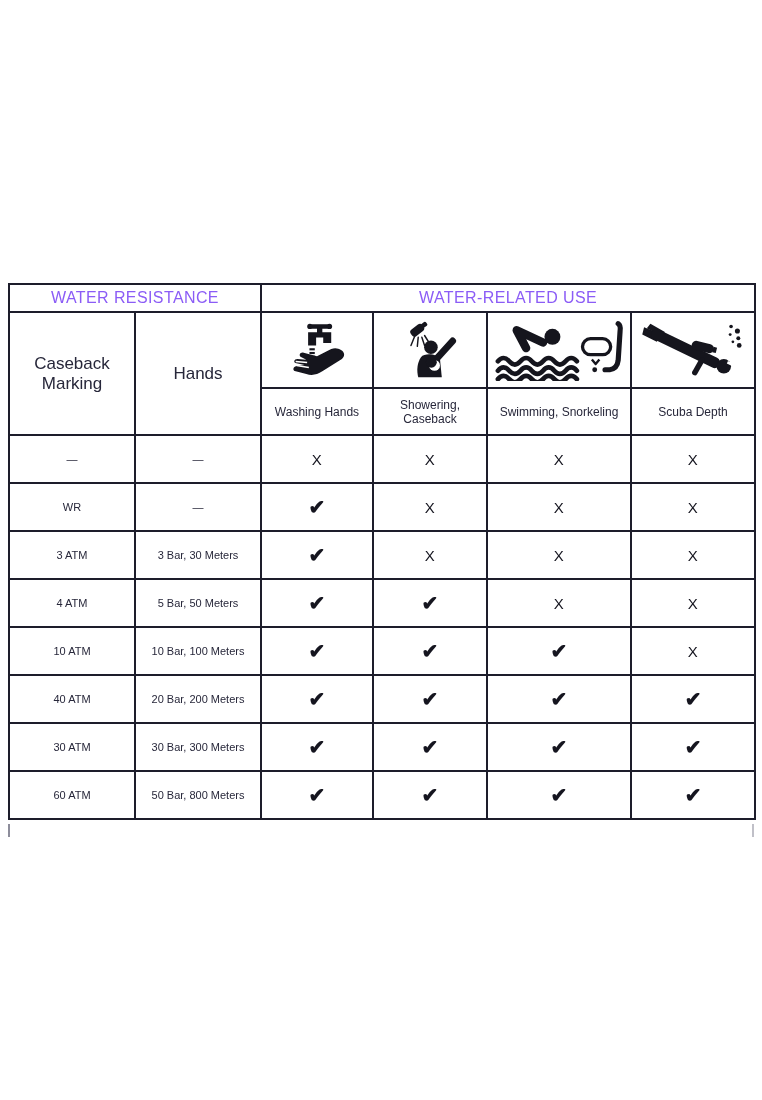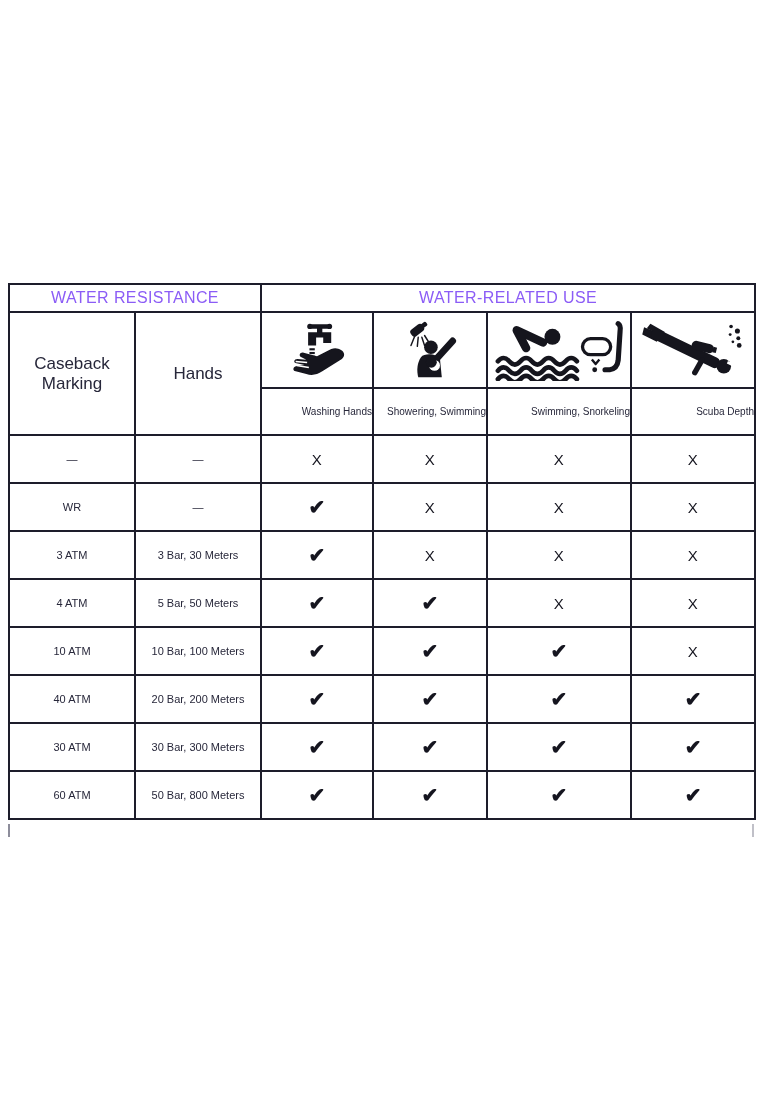--- a/index.html
+++ b/index.html
@@ -12,21 +12,21 @@
     border-collapse:collapse;table-layout:fixed;background:#ffffff;
   }
   .wr-table td,.wr-table th{
     border:2px solid #1d1d2b;text-align:center;vertical-align:middle;
     padding:0;color:#27273a;overflow:hidden;
   }
   tr.group-header th{
     height:26px;font-size:16px;font-weight:normal;letter-spacing:.4px;color:#8b5cf6;
   }
   tr.icon-row td{height:74px;}
-  tr.label-row td{height:45px;font-size:10px;text-align:right;}
+  tr.label-row td{height:45px;font-size:12px;}
   td.colhead{font-size:17px;}
   tr.data-row td{height:46px;}
   td.val{font-size:11px;}
   td.mark{color:#15151f;}
   td.mark.is-check{font-size:20px;font-weight:bold;}
   td.mark.is-cross{font-size:15px;font-weight:500;letter-spacing:.5px;}
   .icon-wrap{display:flex;align-items:center;justify-content:center;height:100%;}
   .icon-wrap svg{display:block;}
   .tick{position:absolute;width:2px;height:13px;background:#8d8d9b;}
   .tick-left{left:8px;top:824px;}
@@ -126,21 +126,21 @@
                 <circle cx="106" cy="19" r="2.2"></circle>
             <circle cx="100" cy="23" r="1.5"></circle>
                 <circle cx="107" cy="27" r="2.6"></circle>
           </svg>
         </div>
       </td>
     </tr>
 
     <tr class="label-row">
       <td>Washing Hands</td>
-      <td>Showering, Swimming</td>
+      <td>Showering, Caseback</td>
       <td>Swimming, Snorkeling</td>
       <td>Scuba Depth</td>
     </tr>
 
     <tr class="data-row">
       <td class="val">—</td>
       <td class="val">—</td>
       <td class="mark is-cross">X</td>
       <td class="mark is-cross">X</td>
       <td class="mark is-cross">X</td>

